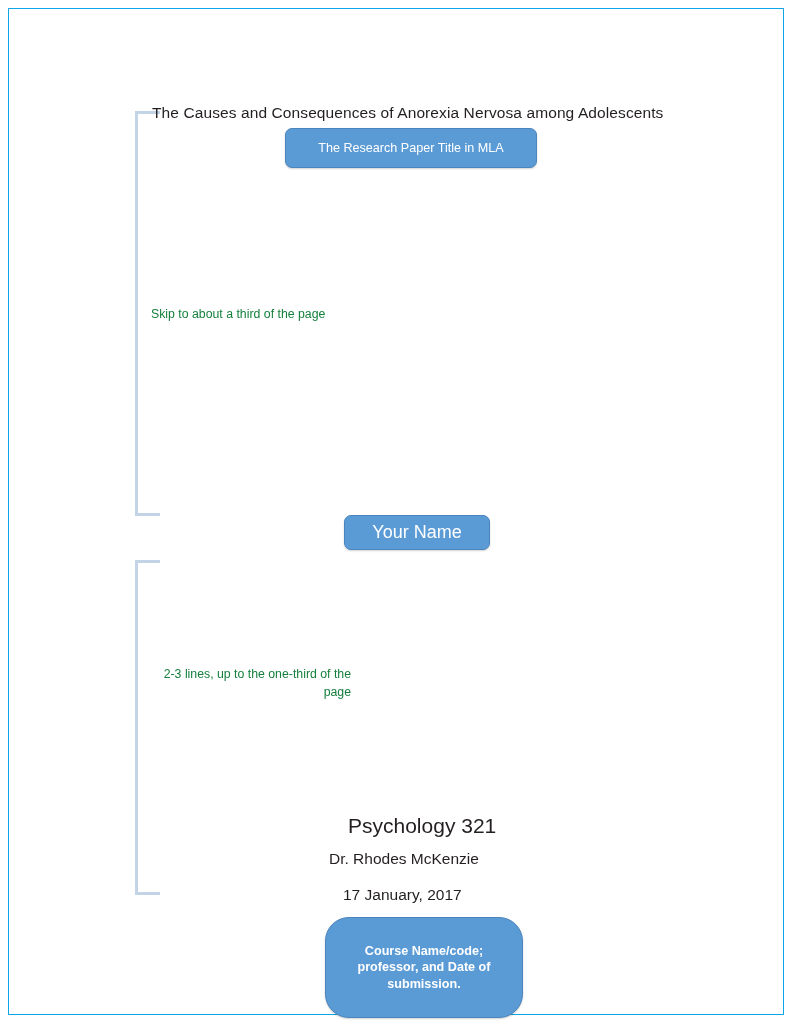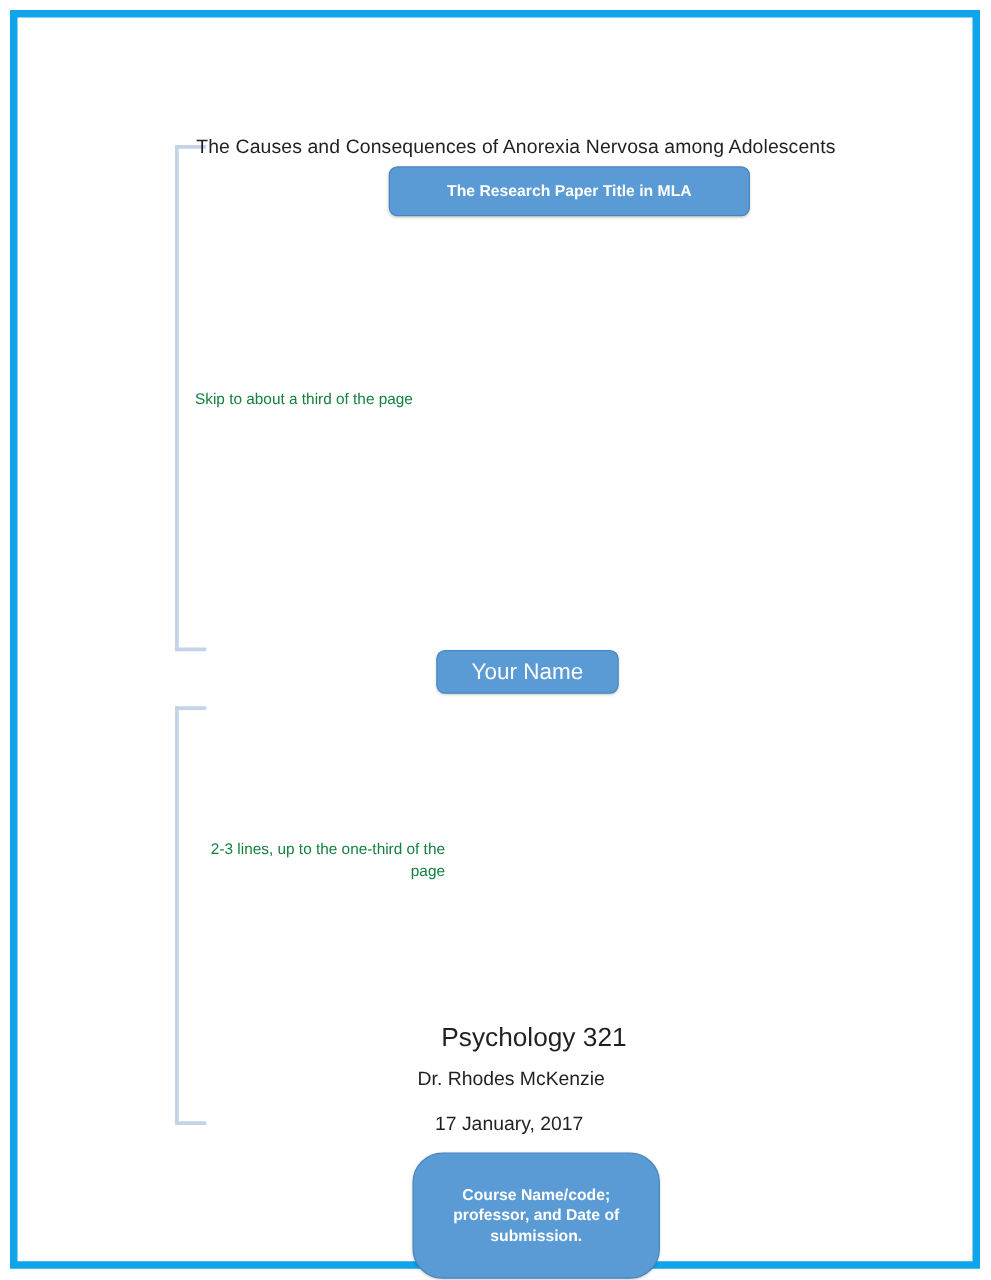--- a/index.html
+++ b/index.html
@@ -22,21 +22,21 @@
   }
 
   
   .page-sheet {
     position: absolute;
     left: 8px;
     top: 8px;
     width: 776px;
     height: 1007px;
     background: #ffffff;
-    border: 6px solid #0ea5e9;
+    border: 1px solid #0ea5e9;
     box-sizing: border-box;
   }
 
   
   .doc-text {
     position: absolute;
     font-family: "Liberation Sans", sans-serif;
     color: #231f20;
     white-space: nowrap;
   }
@@ -144,26 +144,26 @@
     font-weight: bold;
     display: flex;
     align-items: center;
     justify-content: center;
     text-align: center;
     box-shadow: 0 1px 2px rgba(0,0,0,0.18);
     line-height: 1.32;
   }
 
   #callout-title {
-    left: 297px;
+    left: 276px;
     top: 119px;
-    width: 289px;
+    width: 252px;
     height: 40px;
     font-size: 12.6px;
-    font-weight: bold;
+    font-weight: normal;
   }
 
   #callout-name {
     left: 335px;
     top: 506px;
     width: 146px;
     height: 35px;
     font-size: 18px;
     font-weight: normal;
   }

